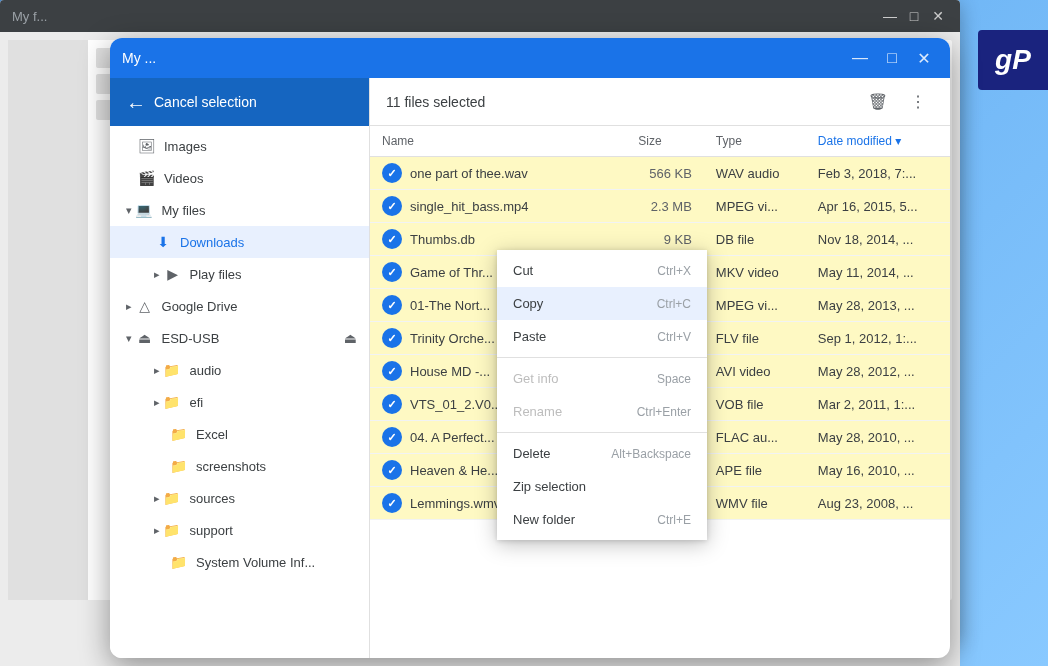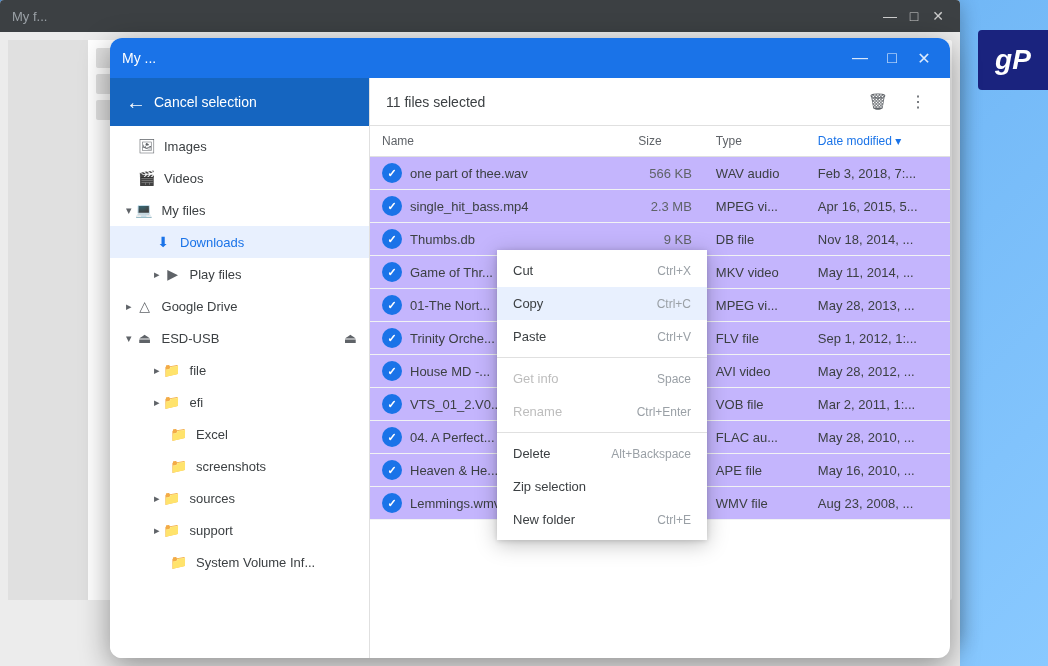--- a/index.html
+++ b/index.html
@@ -241,21 +241,21 @@
       font-size: 12px;
       font-weight: 500;
       color: #5f6368;
       cursor: pointer;
     }
     .file-table thead th.sort-active {
       color: #1a73e8;
     }
     .file-table tbody tr {
       border-bottom: 1px solid #f1f3f4;
-      background: #c4b5fd;
+      background: #fef9c3;
     }
     .file-table td {
       padding: 6px 12px;
       font-size: 13px;
       color: #3c4043;
     }
     .check-circle {
       width: 20px; height: 20px;
       background: #1a73e8;
       border-radius: 50%;
@@ -393,21 +393,21 @@
             <span class="chevron chevron-down"></span>
             <span class="icon">⏏</span>
             <span>ESD-USB</span>
           </div>
           <span style="color:#5f6368;font-size:14px;">⏏</span>
         </div>
 
         <div class="sidebar-item sidebar-indent-2">
           <span class="chevron chevron-right"></span>
           <span class="icon">📁</span>
-          <span>file</span>
+          <span>audio</span>
         </div>
 
         <div class="sidebar-item sidebar-indent-2">
           <span class="chevron chevron-right"></span>
           <span class="icon">📁</span>
           <span>efi</span>
         </div>
 
         <div class="sidebar-item sidebar-indent-3">
           <span class="icon">📁</span>

